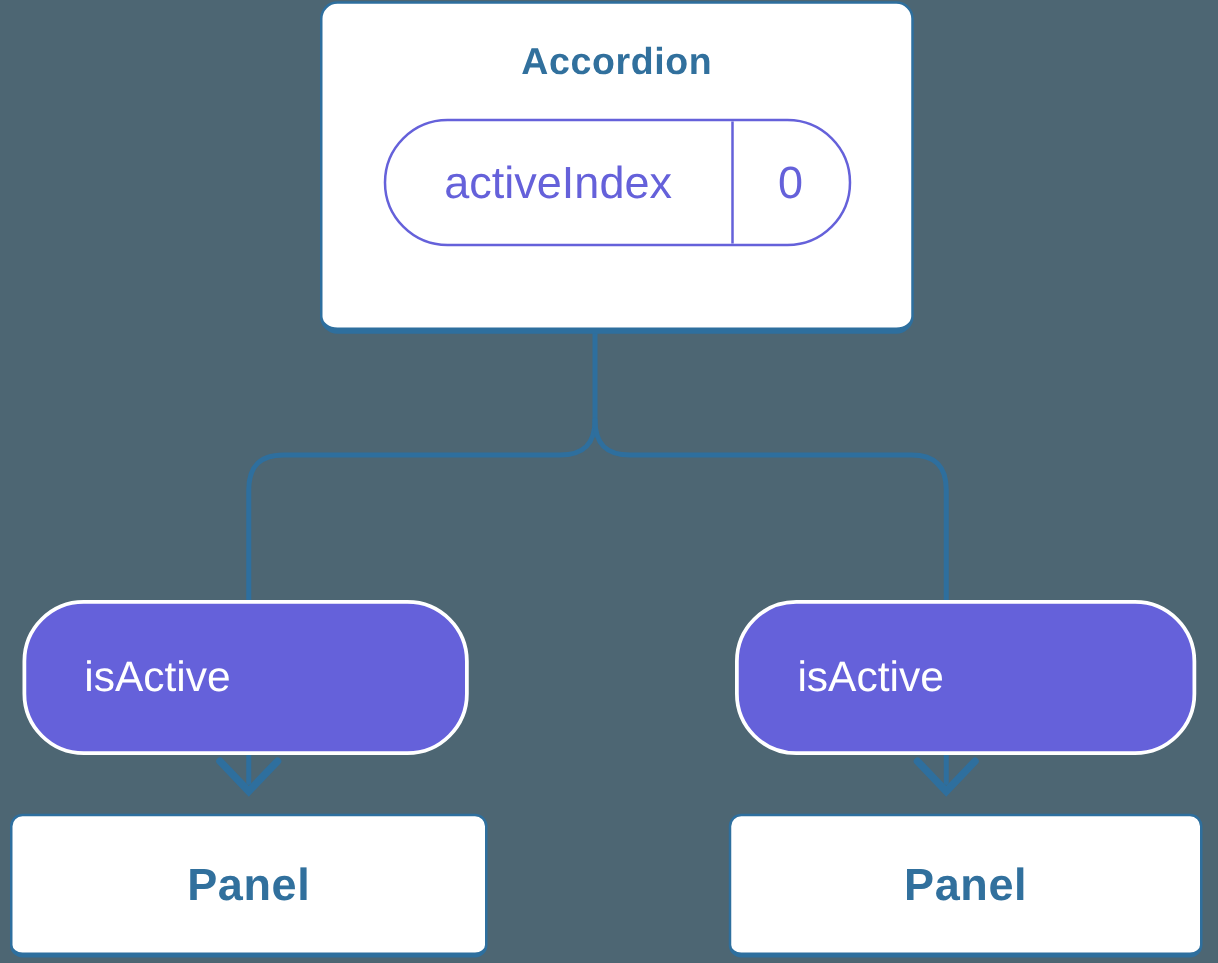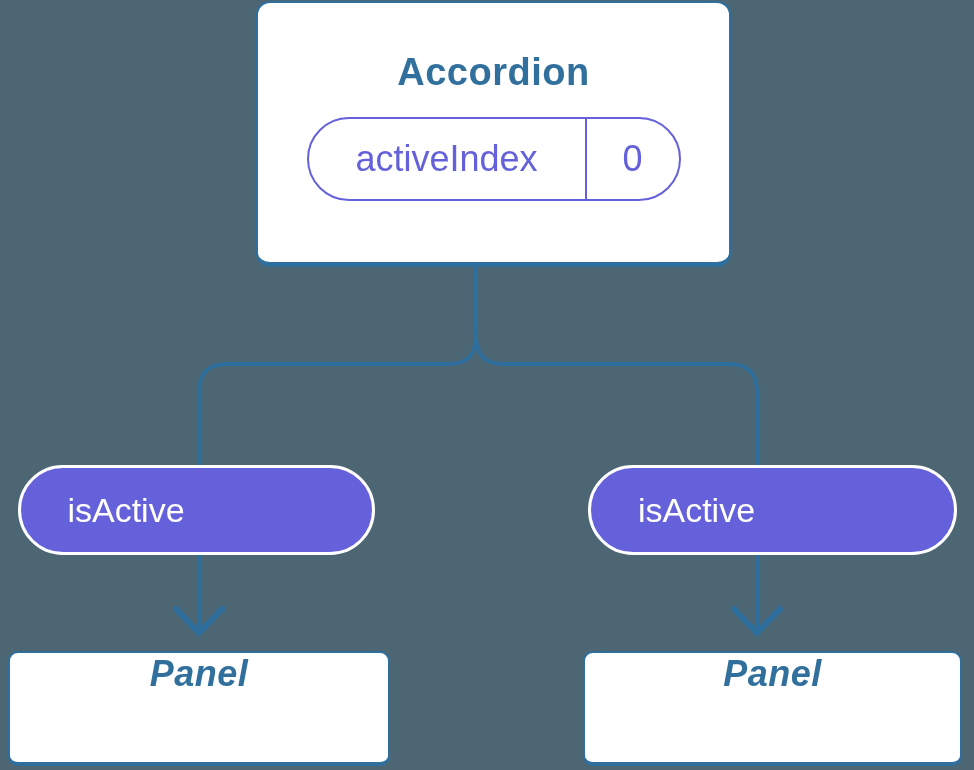--- a/index.html
+++ b/index.html
@@ -42,51 +42,51 @@
     flex-direction:column;
     align-items:center;
     color:var(--label-blue);
   }
   .root-node{
     left:256px;top:1px;width:475px;height:266px;
     border-bottom-width:5px;
     border-radius:14px;
   }
   .root-title{
-    margin-top:50px;
-    font-size:38px;
+    margin-top:28px;
+    font-size:30px;
     line-height:38px;
     font-weight:600;
     letter-spacing:0.5px;
   }
   .state-pill{
     margin-top:26px;
-    width:374px;height:84px;
+    width:374px;height:102px;
     border:2px solid var(--prop-purple);
     border-radius:51px;
     display:flex;
     align-items:stretch;
     overflow:hidden;
     background:var(--node-fill);
     color:var(--prop-purple);
     font-size:36px;
   }
   .state-pill .pill-name{
     flex:1;
     display:flex;align-items:center;justify-content:center;
   }
   .state-pill .pill-value{
     width:94px;
     border-left:2px solid var(--prop-purple);
     display:flex;align-items:center;justify-content:center;
   }
   .prop-pill{
     position:absolute;
-    top:465px;
-    height:90px;
+    top:480px;
+    height:124px;
     background:var(--prop-purple);
     border:3px solid var(--pill-text-white);
     border-radius:49px;
     z-index:2;
     display:flex;
     align-items:stretch;
     overflow:hidden;
     color:var(--pill-text-white);
     font-size:34px;
     font-weight:500;
@@ -101,21 +101,21 @@
   }
   .prop-pill-left{left:18px;width:357px;}
   .prop-pill-left .pill-name{width:210px;}
   .prop-pill-right{left:588px;width:369px;}
   .prop-pill-right .pill-name{width:211px;}
   .panel-node{
     top:651px;
     height:115px;
     border-bottom-width:4px;
     border-radius:10px;
-    font-style:italic;
+    justify-content:center;
   }
   .panel-node-left{left:8px;width:382px;}
   .panel-node-right{left:583px;width:379px;}
   .panel-title{
     font-size:36px;
     font-weight:600;
     letter-spacing:0.5px;
   }
 </style>
 </head>

